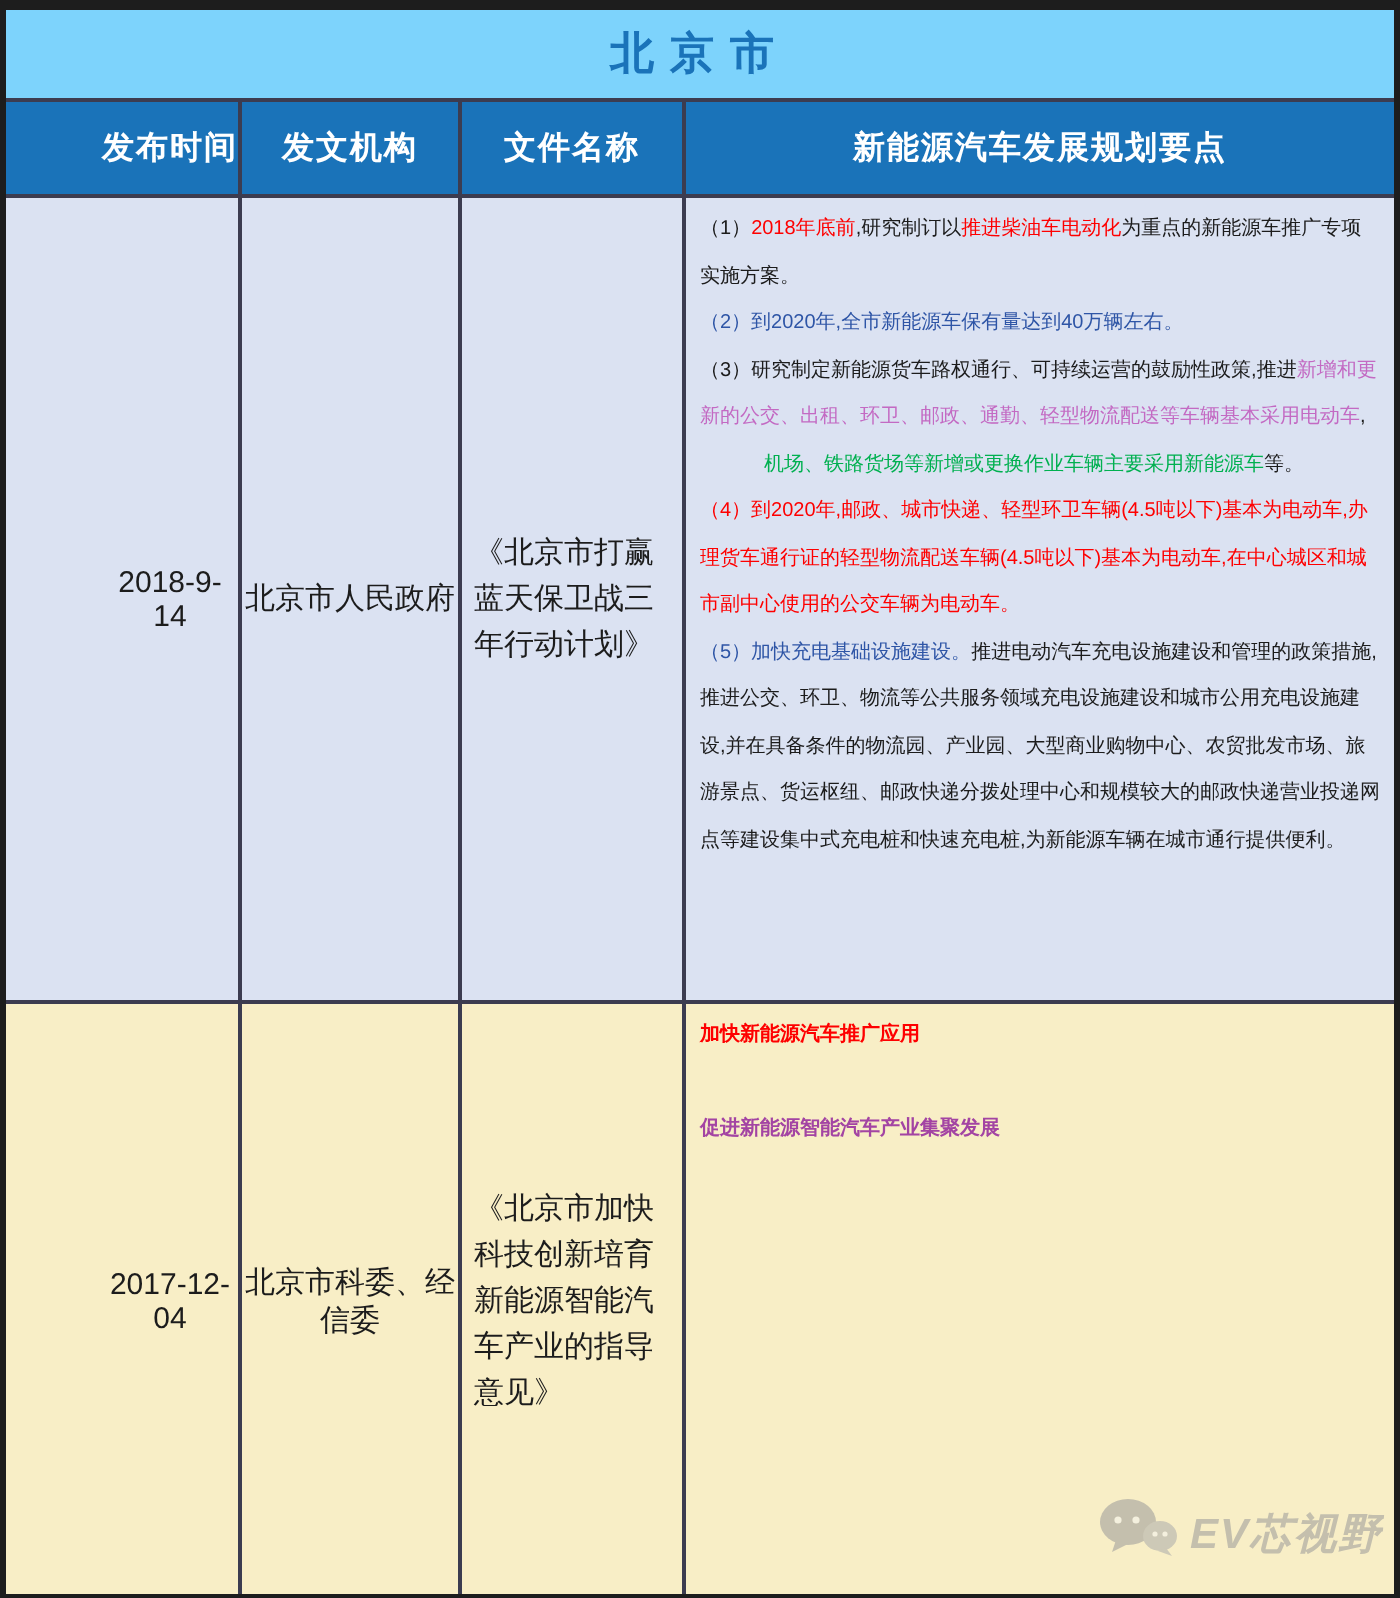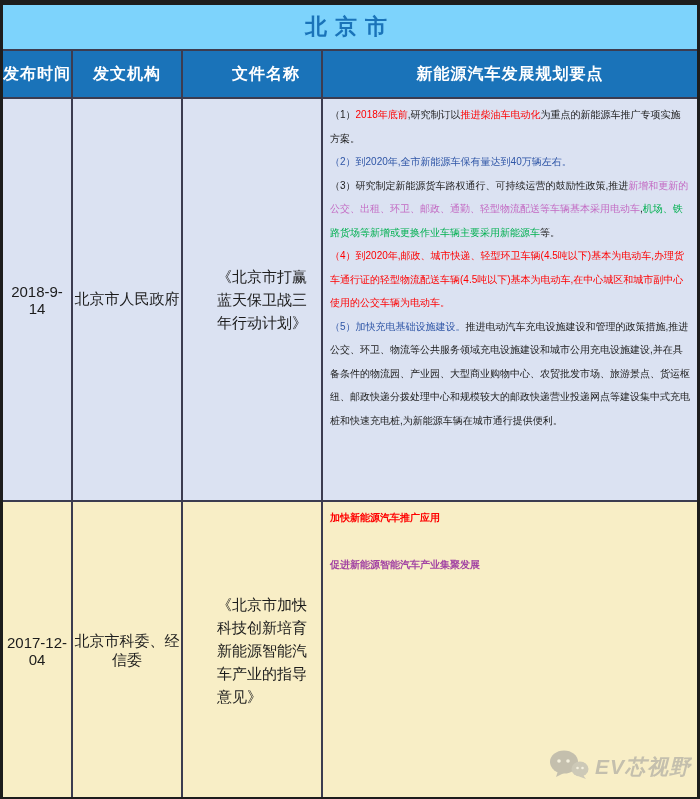--- a/index.html
+++ b/index.html
@@ -27,23 +27,23 @@
     background:var(--header_bg,#1a73b9);
     color:#ffffff;font-weight:bold;font-size:16px;
   }
   .hcell{
     display:flex;align-items:center;justify-content:center;
     letter-spacing:1px;
     border-right:2px solid var(--border_dark,#3c3c50);
     box-sizing:border-box;
   }
   .hcell:last-child{border-right:none;}
-  .col-date{width:70px;flex:none;}
+  .col-date{width:70px;flex:none;margin-left:48px;}
   .col-agency{width:110px;flex:none;}
-  .col-doc{width:112px;flex:none;margin-left:28px;}
+  .col-doc{width:112px;flex:none;}
   .col-points{flex:1;}
   .body-row{display:flex;border-top:2px solid var(--border_dark,#3c3c50);}
   .row-1{height:401px;background:var(--row1_bg,#dbe2f2);}
   .row-2{height:297px;background:var(--row2_bg,#f8eec6);}
   .bcell{
     display:flex;align-items:center;justify-content:center;
     border-right:2px solid var(--border_dark,#3c3c50);
     box-sizing:border-box;
     font-size:15px;color:var(--black,#1c1c1c);
     text-align:center;
@@ -60,21 +60,21 @@
     text-align:left;
   }
   .para{margin:0;font-size:10px;line-height:23.5px;}
   .para.blank{height:23.5px;}
   .bold{font-weight:bold;margin-top:44px;}
   .c-black{color:var(--black,#1c1c1c);}
   .c-red{color:var(--red,#fe0000);}
   .c-blue1{color:var(--blue1,#2e55a6);}
   .c-blue2{color:var(--blue2,#2e75b6);}
   .c-magenta{color:var(--magenta,#c36ac3);}
-  .c-green{color:var(--green,#00b050);}
+  .c-green{color:var(--green,#00b050);margin-left:32px;}
   .c-purpleh{color:var(--purpleh,#a344a3);}
   .watermark{
     position:absolute;right:6px;bottom:12px;
     display:flex;align-items:center;gap:6px;
     opacity:0.55;pointer-events:none;
   }
   .watermark-text{
     font-size:21px;font-weight:bold;font-style:italic;
     color:var(--watermark,#9a9a9a);letter-spacing:1px;
   }

